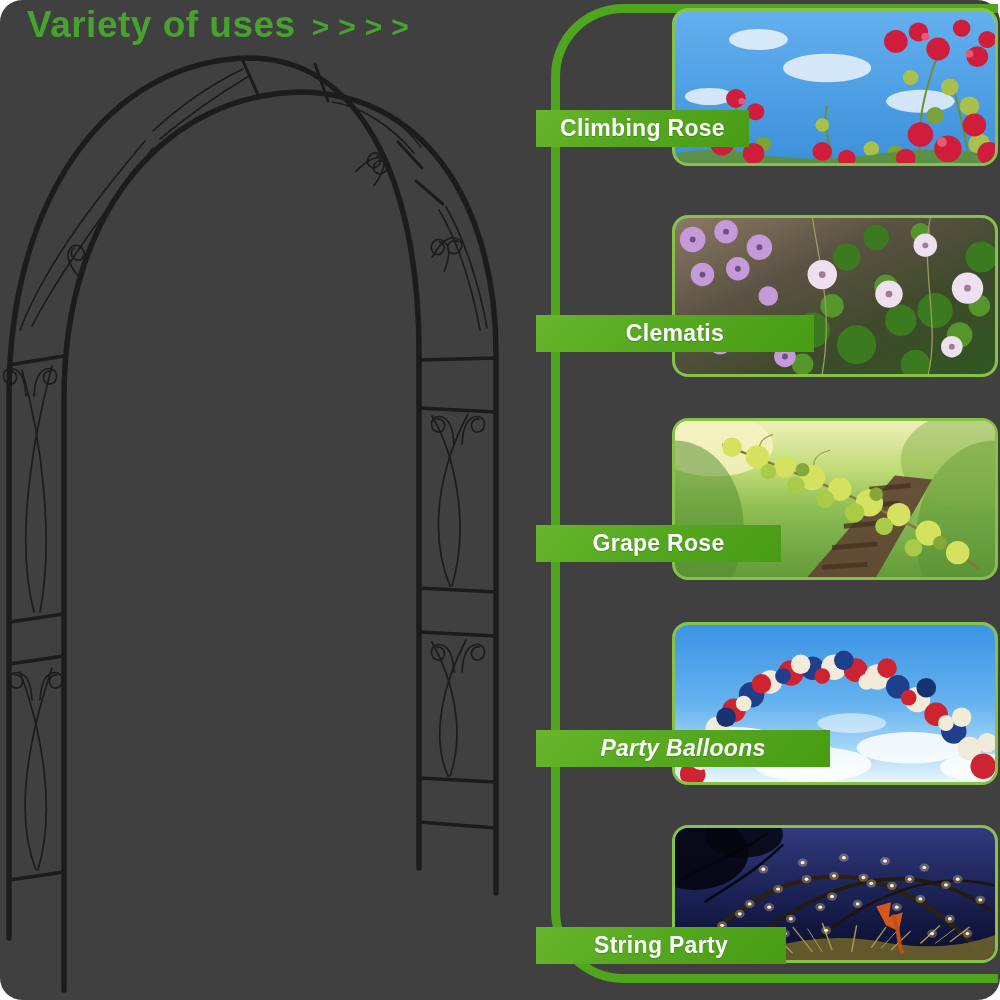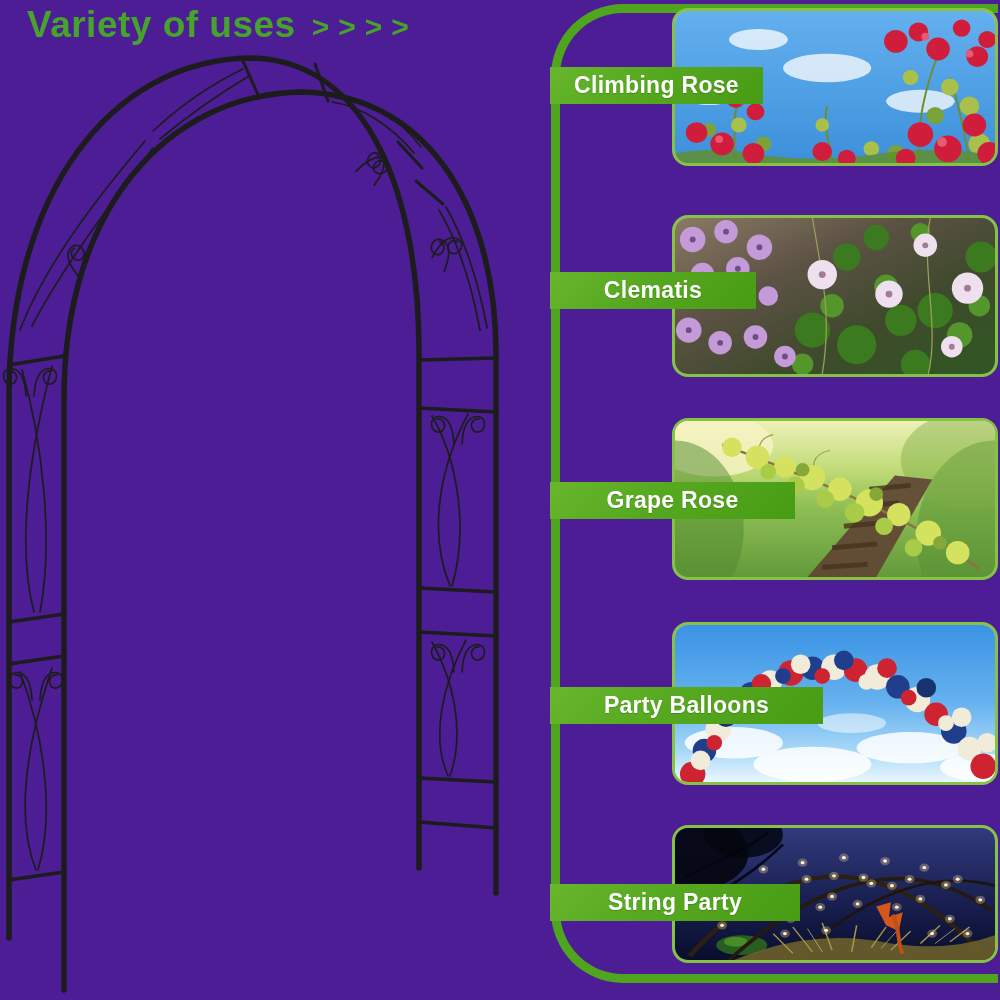--- a/index.html
+++ b/index.html
@@ -1,17 +1,17 @@
 <!DOCTYPE html>
 <html><head>
 <meta charset="utf-8">
 <style>
   html,body{margin:0;padding:0;background:#fff;}
   body{width:1000px;height:1000px;font-family:"Liberation Sans",sans-serif;overflow:hidden;}
-  .canvas{position:relative;width:1000px;height:1000px;background:#4c1d95;}
+  .canvas{position:relative;width:1000px;height:1000px;background:#404040;border-radius:22px;}
 
   
   .title-row{position:absolute;left:27px;top:4px;display:flex;align-items:baseline;gap:16px;color:#46a32b;}
   .title{font-size:37px;font-weight:700;letter-spacing:.5px;}
   .arrows{font-size:30px;font-weight:700;letter-spacing:9px;}
 
   
   .arch{position:absolute;left:0;top:0;width:545px;height:1000px;}
 
   
@@ -23,27 +23,27 @@
   .photo{position:absolute;left:672px;width:326px;box-sizing:border-box;border:3px solid #86c344;
     border-radius:16px;overflow:hidden;background:#cfe3f5;z-index:2;}
   .photo svg{display:block;width:100%;height:100%;}
   .p0{top:8px;height:158px;}
   .p1{top:215px;height:162px;}
   .p2{top:418px;height:162px;}
   .p3{top:622px;height:163px;}
   .p4{top:825px;height:138px;}
 
   
-  .band{position:absolute;left:550px;height:37px;z-index:3;display:flex;align-items:center;justify-content:center;
+  .band{position:absolute;left:536px;height:37px;z-index:3;display:flex;align-items:center;justify-content:center;
     background:linear-gradient(135deg,#68b62e 0%,#55a81f 45%,#489c13 100%);
-    color:#fff;font-weight:700;font-size:23px;letter-spacing:.3px;text-shadow:0 1px 1px rgba(0,0,0,.18);}
+    color:#fff;font-weight:700;font-size:23px;letter-spacing:.3px;text-shadow:0 1px 1px rgba(0,0,0,.18);margin-top:43px;}
   .b0{top:67px;width:213px;}
-  .b1{top:272px;width:206px;text-align:right;}
+  .b1{top:272px;width:278px;text-align:right;}
   .b2{top:482px;width:245px;}
-  .b3{top:687px;width:273px;}
+  .b3{top:687px;width:294px;font-style:italic;}
   .b4{top:884px;width:250px;}
 </style>
 </head>
 <body>
 
 <div class="canvas">
 
   <div class="title-row">
     <span class="title">Variety of uses</span>
     <span class="arrows">&gt;&gt;&gt;&gt;</span>

